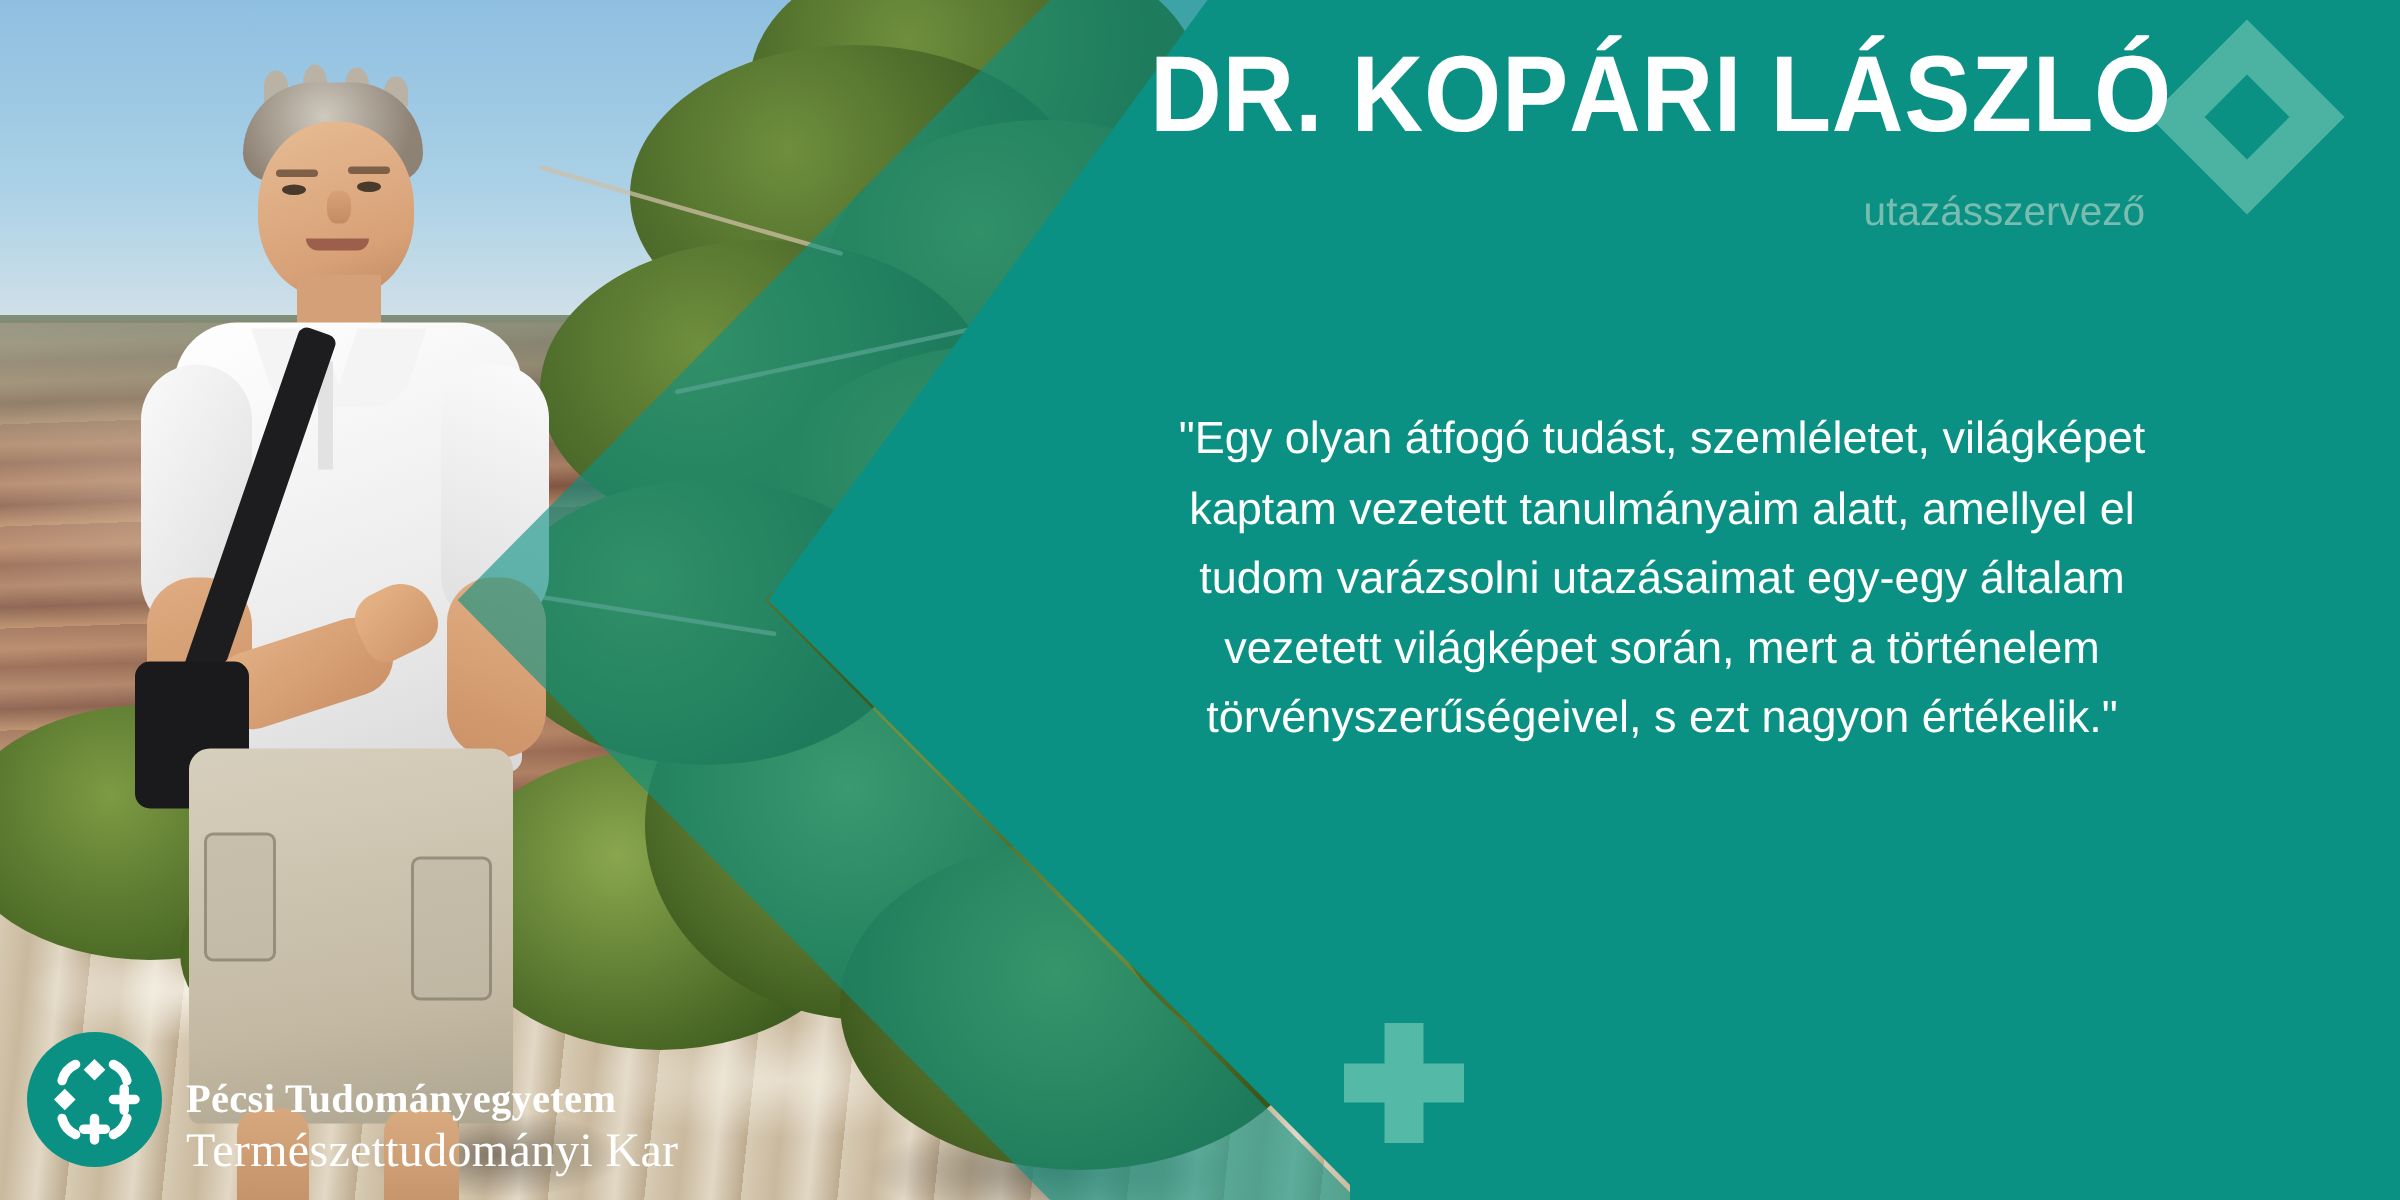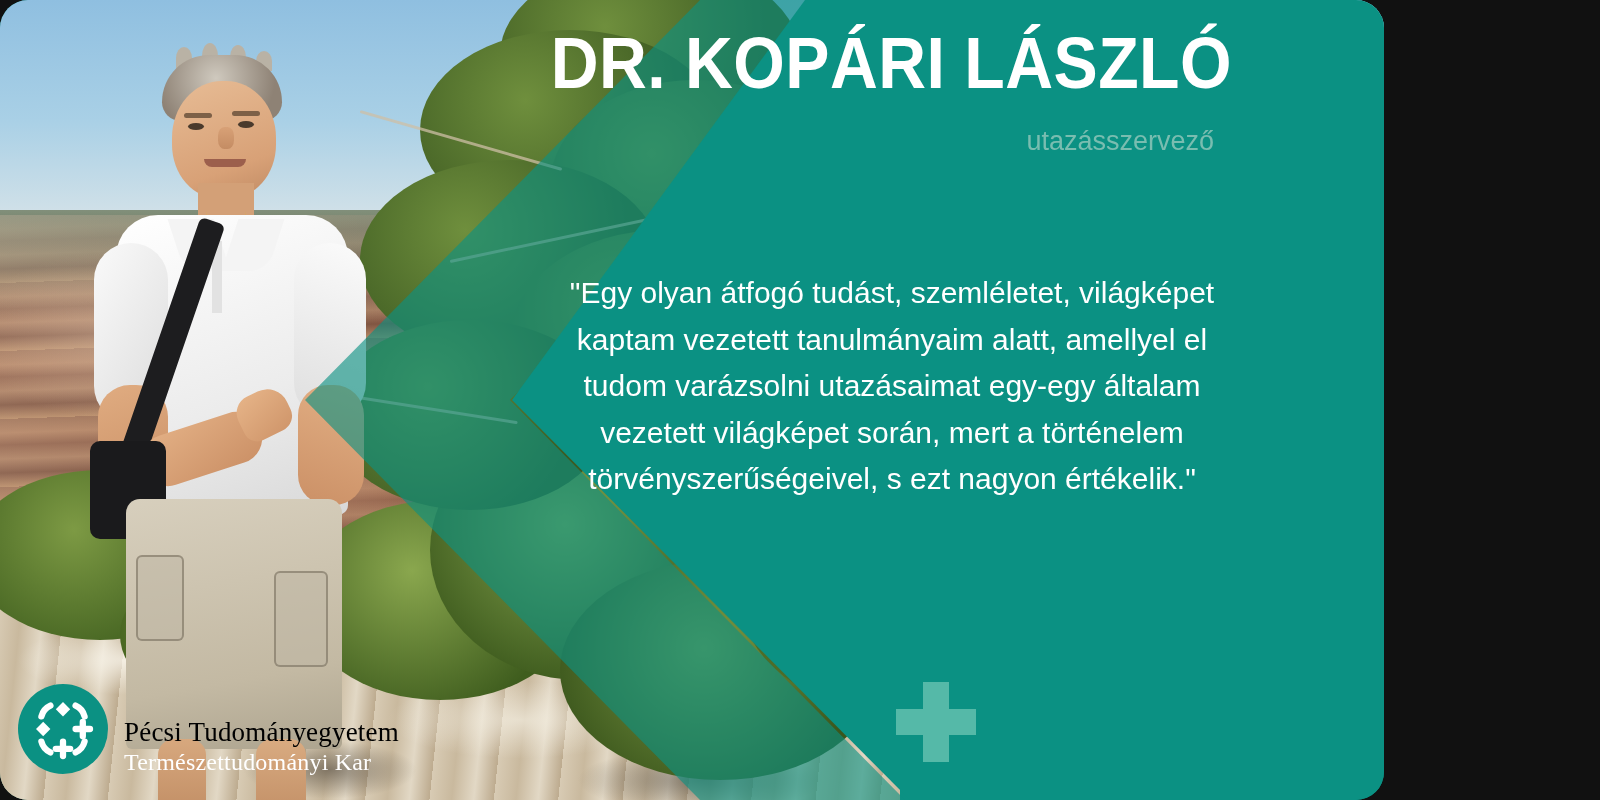--- a/index.html
+++ b/index.html
@@ -1,21 +1,20 @@
 <!DOCTYPE html>
 <html><head>
 <meta charset="utf-8">
 <style>
   html,body{margin:0;padding:0;background:#111;}
   *{box-sizing:border-box;}
   .stage{
-    position:relative;width:1384px;height:800px;overflow:hidden;
+    position:relative;width:1600px;height:800px;overflow:hidden;
     font-family:"Liberation Sans", sans-serif;
     background:#0b9183;
-    border-radius:28px;
   }
 
   
   .photo{position:absolute;inset:0;width:1600px;height:800px;overflow:hidden;}
   .sky{position:absolute;left:0;top:0;width:1600px;height:300px;
        background:linear-gradient(#8fbfe0 0%,#a9d0e6 40%,#cfe0e8 70%,#dfe7e4 100%);}
   .canyon{position:absolute;left:0;top:215px;width:760px;height:480px;
        background:
          linear-gradient(180deg,rgba(125,140,120,.85) 0%,rgba(150,110,85,.0) 22%),
          repeating-linear-gradient(178deg,
@@ -114,22 +113,22 @@
   .subtitle{position:absolute;right:170px;top:124px;width:760px;text-align:right;
      color:#79bdb0;font-size:27px;line-height:1.32;font-weight:400;}
   .subtitle div{display:block;}
   .quote{position:absolute;right:112px;top:270px;width:760px;text-align:center;
      color:#ffffff;font-size:30px;line-height:1.55;font-weight:400;}
 
   
   .logo{position:absolute;left:18px;top:683px;display:flex;align-items:center;gap:16px;}
   .logo-mark{width:90px;height:90px;border-radius:50%;background:#0b9183;position:relative;flex:0 0 auto;}
   .logo-text{display:flex;flex-direction:column;line-height:1.0;}
-  .logo-l1{font-family:"Liberation Serif", serif;font-weight:400;font-size:27px;color:#000000;letter-spacing:.2px;margin-top:36px;}
-  .logo-l2{font-family:"Liberation Serif", serif;font-weight:400;font-size:24px;color:#ffffff;letter-spacing:.2px;margin-top:4px;}
+  .logo-l1{font-family:"Liberation Serif", serif;font-weight:700;font-size:27px;color:#ffffff;letter-spacing:.2px;margin-top:36px;}
+  .logo-l2{font-family:"Liberation Serif", serif;font-weight:400;font-size:32px;color:#ffffff;letter-spacing:.2px;margin-top:4px;}
 </style>
 </head>
 <body>
 
 <div class="stage">
 
   <div class="photo">
     <div class="sky"></div>
     <div class="rimshadow"></div>
     <div class="canyon"></div>

